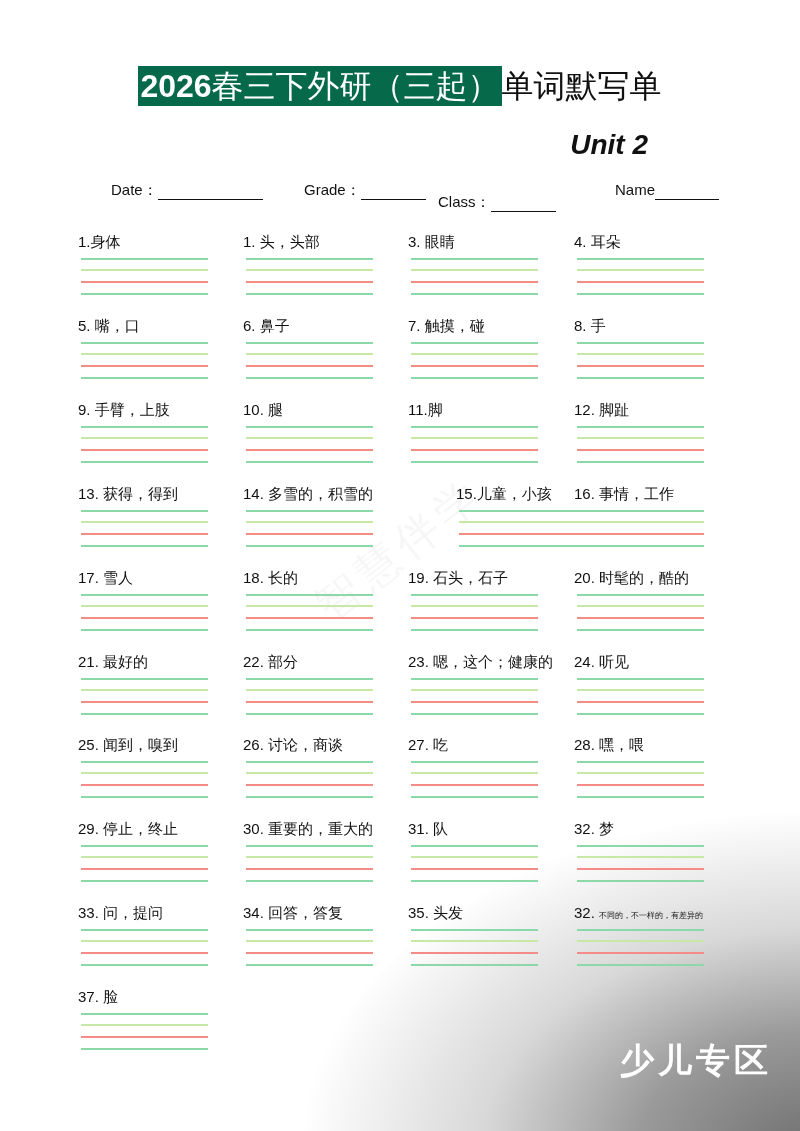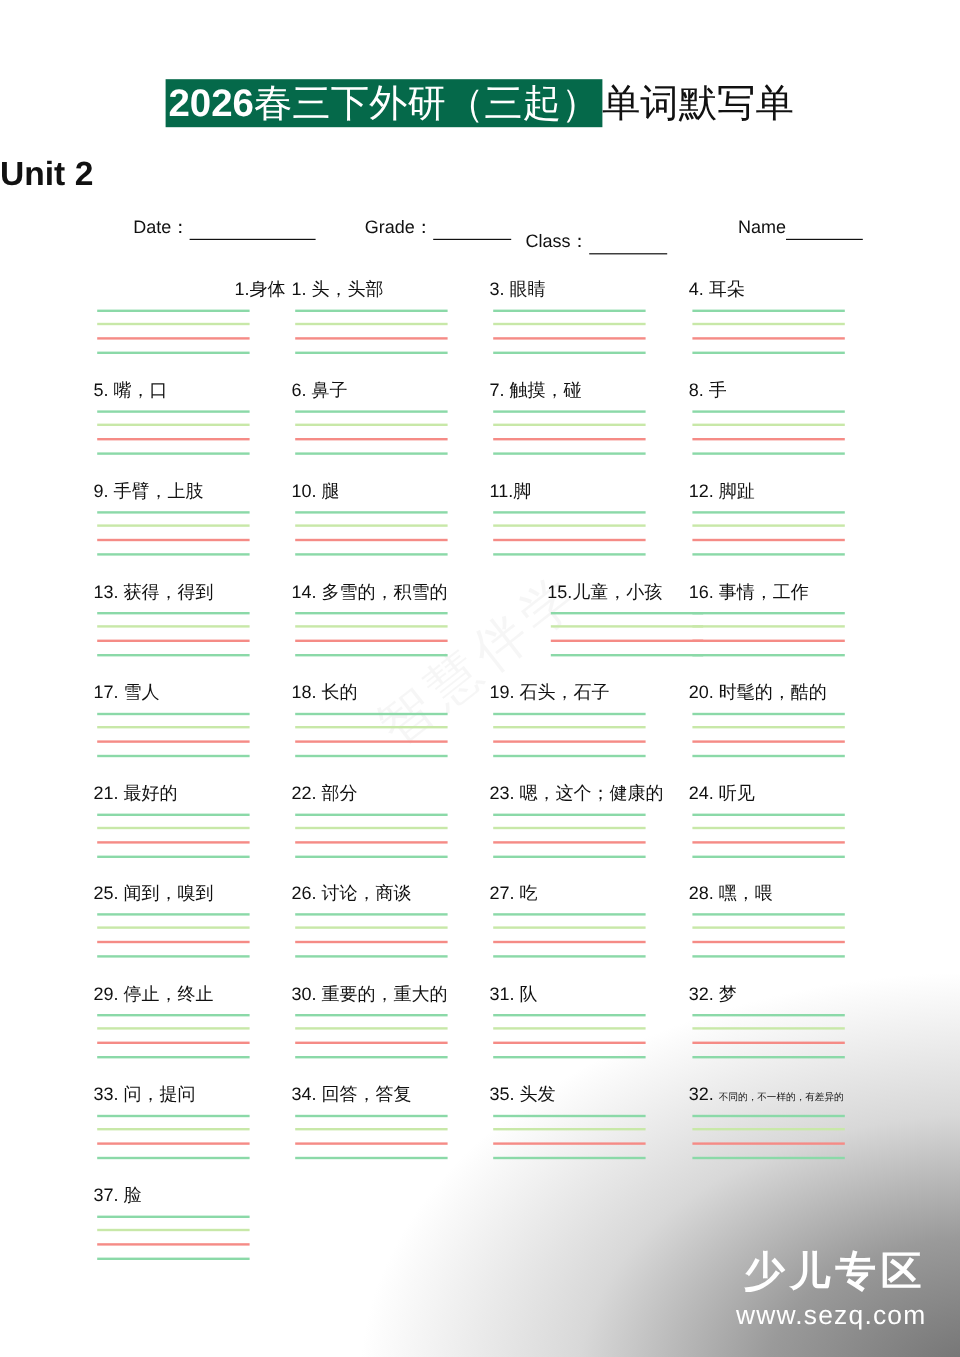--- a/index.html
+++ b/index.html
@@ -18,22 +18,22 @@
     position:absolute; top:66px; left:0; width:800px; text-align:center;
     font-size:32px; line-height:40px; white-space:nowrap;
   }
   .title-hl {
     background:#05694a; color:#fff; padding:0 2px;
     display:inline-block; height:40px;
   }
   .title-hl .year { font-weight:bold; }
   .title-rest { color:#111; }
   .unit {
-    position:absolute; top:128px; left:0; width:648px; text-align:left;
-    font-size:28px; font-weight:bold; line-height:34px;
+    position:absolute; top:128px; left:0; width:648px; text-align:right;
+    font-size:28px; font-weight:bold; line-height:34px;font-style:italic;
   }
   .info-row { position:absolute; top:180px; font-size:15px; line-height:20px; }
   .info-row .blank { display:inline-block; border-bottom:1px solid #111; height:15px; vertical-align:bottom; }
   .item { position:absolute; width:160px; }
   .item .label { font-size:15px; line-height:20px; white-space:nowrap; }
   .item .label.small-tail .txt { font-size:8px; }
   .lines { position:absolute; left:3px; top:26px; width:127px; height:40px; }
   .ln { position:absolute; left:0; width:127px; height:2px; }
   .ln.l1 { top:0; background:#8bd9a8; }
   .ln.l2 { top:11px; background:#c8e8a8; }
@@ -67,21 +67,21 @@
   <span>Grade：</span><span class="blank" style="width:65px;"></span>
 </div>
 <div class="info-row" style="left:438px;margin-top:12px;">
   <span>Class：</span><span class="blank" style="width:65px;"></span>
 </div>
 <div class="info-row" style="left:615px;">
   <span>Name</span><span class="blank" style="width:64px;"></span>
 </div>
 
 <div id="grid">
-    <div class="item" style="left: 78px; top: 232px; text-align: right;">
+    <div class="item" style="left: 78px; top: 232px;">
       <div class="label">1.身体</div>
       <div class="lines">
         <div class="ln l1" style="background: rgb(139, 217, 168);"></div>
         <div class="ln l2" style="background: rgb(200, 232, 168);"></div>
         <div class="ln l3" style="background: rgb(245, 139, 134);"></div>
         <div class="ln l4" style="background: rgb(139, 217, 168);"></div>
       </div>
     </div>
     <div class="item" style="left: 243px; top: 232px;">
       <div class="label">1. 头，头部</div>
@@ -404,14 +404,13 @@
         <div class="ln l1" style="background: rgb(139, 217, 168);"></div>
         <div class="ln l2" style="background: rgb(200, 232, 168);"></div>
         <div class="ln l3" style="background: rgb(245, 139, 134);"></div>
         <div class="ln l4" style="background: rgb(139, 217, 168);"></div>
       </div>
     </div>
   </div>
 
 <div class="logo">
   <div class="cn">少儿专区</div>
-  <div class="url">www.sezq.com</div>
 </div>
 
 </body></html>

